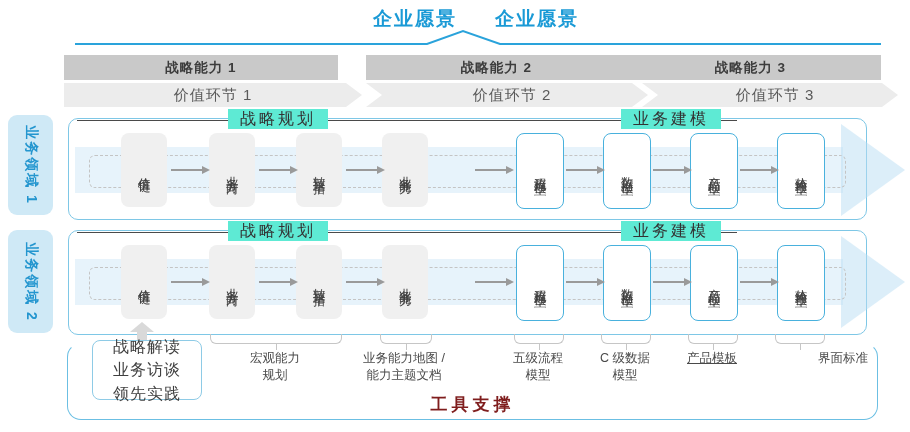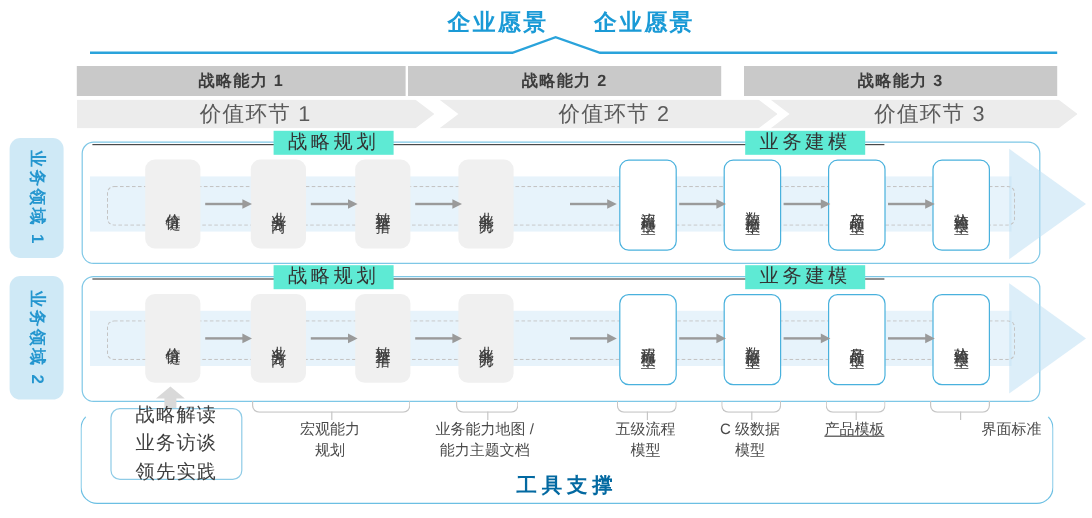--- a/index.html
+++ b/index.html
@@ -7,21 +7,21 @@
   #canvas{position:relative;width:910px;height:432px;background:#fff;overflow:hidden;}
 
   
   .top-title{position:absolute;top:6px;left:0;right:0;display:flex;justify-content:center;gap:38px;transform:translateX(21px);}
   .top-title span{font-size:19px;font-weight:bold;color:#1a9ad6;letter-spacing:2px;}
   .vision-line{position:absolute;left:75px;top:29px;}
 
   
   .cap-seg{position:absolute;top:55px;height:25px;background:#c9c9c9;display:flex;align-items:center;justify-content:center;font-size:13.5px;font-weight:600;color:#3c3c3c;letter-spacing:1px;}
   
-  .chev{position:absolute;top:83px;height:24px;background:#ececec;display:flex;align-items:center;justify-content:center;font-size:18px;color:#5a5a5a;letter-spacing:1px;}
+  .chev{position:absolute;top:83px;height:24px;background:#ececec;display:flex;align-items:center;justify-content:center;font-size:15px;color:#5a5a5a;letter-spacing:1px;}
   .chev.first{clip-path:polygon(0 0,calc(100% - 16px) 0,100% 50%,calc(100% - 16px) 100%,0 100%);}
   .chev.mid{clip-path:polygon(0 0,calc(100% - 16px) 0,100% 50%,calc(100% - 16px) 100%,0 100%,16px 50%);padding-left:10px;text-align:center;}
 
   
   .dom-label{position:absolute;left:8px;width:45px;background:#cfe9f6;border-radius:9px;}
   .dom-label span{position:absolute;left:50%;top:50%;transform:translate(-50%,-50%) rotate(90deg);white-space:nowrap;font-size:14px;font-weight:bold;color:#2496cf;letter-spacing:2px;}
 
   
   .panel{position:absolute;left:68px;width:797px;border:1.5px solid #7ec7e6;border-radius:10px;}
   .flow-body{position:absolute;left:6px;top:28px;width:768px;height:46px;background:rgba(186,222,244,0.35);}
@@ -31,21 +31,21 @@
   .sec-hdr{position:absolute;top:-10px;height:20px;line-height:20px;transform:translateX(-50%);background:#5eead4;padding:0 12px;font-size:16px;font-weight:normal;color:#333;letter-spacing:3px;white-space:nowrap;}
   .node{position:absolute;top:14px;width:46px;height:74px;border-radius:8px;display:flex;align-items:center;justify-content:center;}
   .node.gray{background:#f0f0f0;}
   .node.blue{background:#fff;border:1.5px solid #49b1dd;}
   .node span{writing-mode:vertical-rl;text-orientation:upright;font-size:12.5px;color:#3f3f3f;letter-spacing:2px;line-height:1;}
   .sarrow{position:absolute;top:50px;width:32px;height:2px;background:#9a9a9a;}
   .sarrow::after{content:"";position:absolute;right:-7px;top:-3.5px;border-left:8px solid #9a9a9a;border-top:4.5px solid transparent;border-bottom:4.5px solid transparent;}
 
   
   .tools-box{position:absolute;left:67px;top:343px;width:809px;height:75px;border:1.5px solid #6bbfe3;border-top:1.5px solid transparent;border-radius:14px;}
-  .tools-title{position:absolute;left:0;right:0;bottom:3px;text-align:center;font-size:17px;font-weight:bold;color:#0369a1;letter-spacing:4px;}
+  .tools-title{position:absolute;left:0;right:0;bottom:3px;text-align:center;font-size:17px;font-weight:bold;color:#7f1d1d;letter-spacing:4px;}
 
   
   .brace{position:absolute;top:334px;height:9px;border-left:1px solid #c6c6c6;border-right:1px solid #c6c6c6;border-bottom:1px solid #c6c6c6;border-radius:0 0 6px 6px;}
   .brace::after{content:"";position:absolute;left:50%;top:100%;height:7px;border-left:1px solid #c6c6c6;}
   .ann{position:absolute;top:350px;width:140px;text-align:center;font-size:12.5px;color:#4a4a4a;line-height:1.35;}
   .ann span{display:block;}
 
   .practice-box{position:absolute;left:92px;top:340px;width:108px;height:58px;border:1px solid #8ecbe6;border-radius:8px;background:#fff;display:flex;flex-direction:column;align-items:center;justify-content:center;font-size:16px;color:#3f3f3f;line-height:1.45;letter-spacing:1px;}
   .up-arrow-shaft{position:absolute;left:137px;top:331px;width:10px;height:11px;background:#d9d9d9;}
   .up-arrow-head{position:absolute;left:130px;top:322px;width:0;height:0;border-left:12px solid transparent;border-right:12px solid transparent;border-bottom:10px solid #d9d9d9;}
@@ -57,21 +57,21 @@
 
   <div class="top-title">
     <span>企业愿景</span>
     <span>企业愿景</span>
   </div>
   <svg class="vision-line" width="810" height="17">
     <polyline points="0,15 352,15 388,2 425,15 806,15" fill="none" stroke="#2aa3db" stroke-width="2"></polyline>
   </svg>
 
   <div class="cap-seg" style="left:64px;width:274px;">战略能力 1</div>
-  <div class="cap-seg" style="left:340px;width:261px;">战略能力 2</div>
+  <div class="cap-seg" style="left:366px;width:261px;">战略能力 2</div>
   <div class="cap-seg" style="left:620px;width:261px;">战略能力 3</div>
 
   <div class="chev first" style="left:64px;width:298px;">价值环节 1</div>
   <div class="chev mid" style="left:366px;width:272px;">价值环节 2</div>
   <div class="chev mid" style="left:642px;width:246px;">价值环节 3</div>
 
   <div class="dom-label" style="top:115px;height:100px;">
     <span>业务领域 1</span>
   </div>
   <div class="dom-label" style="top:230px;height:103px;">

